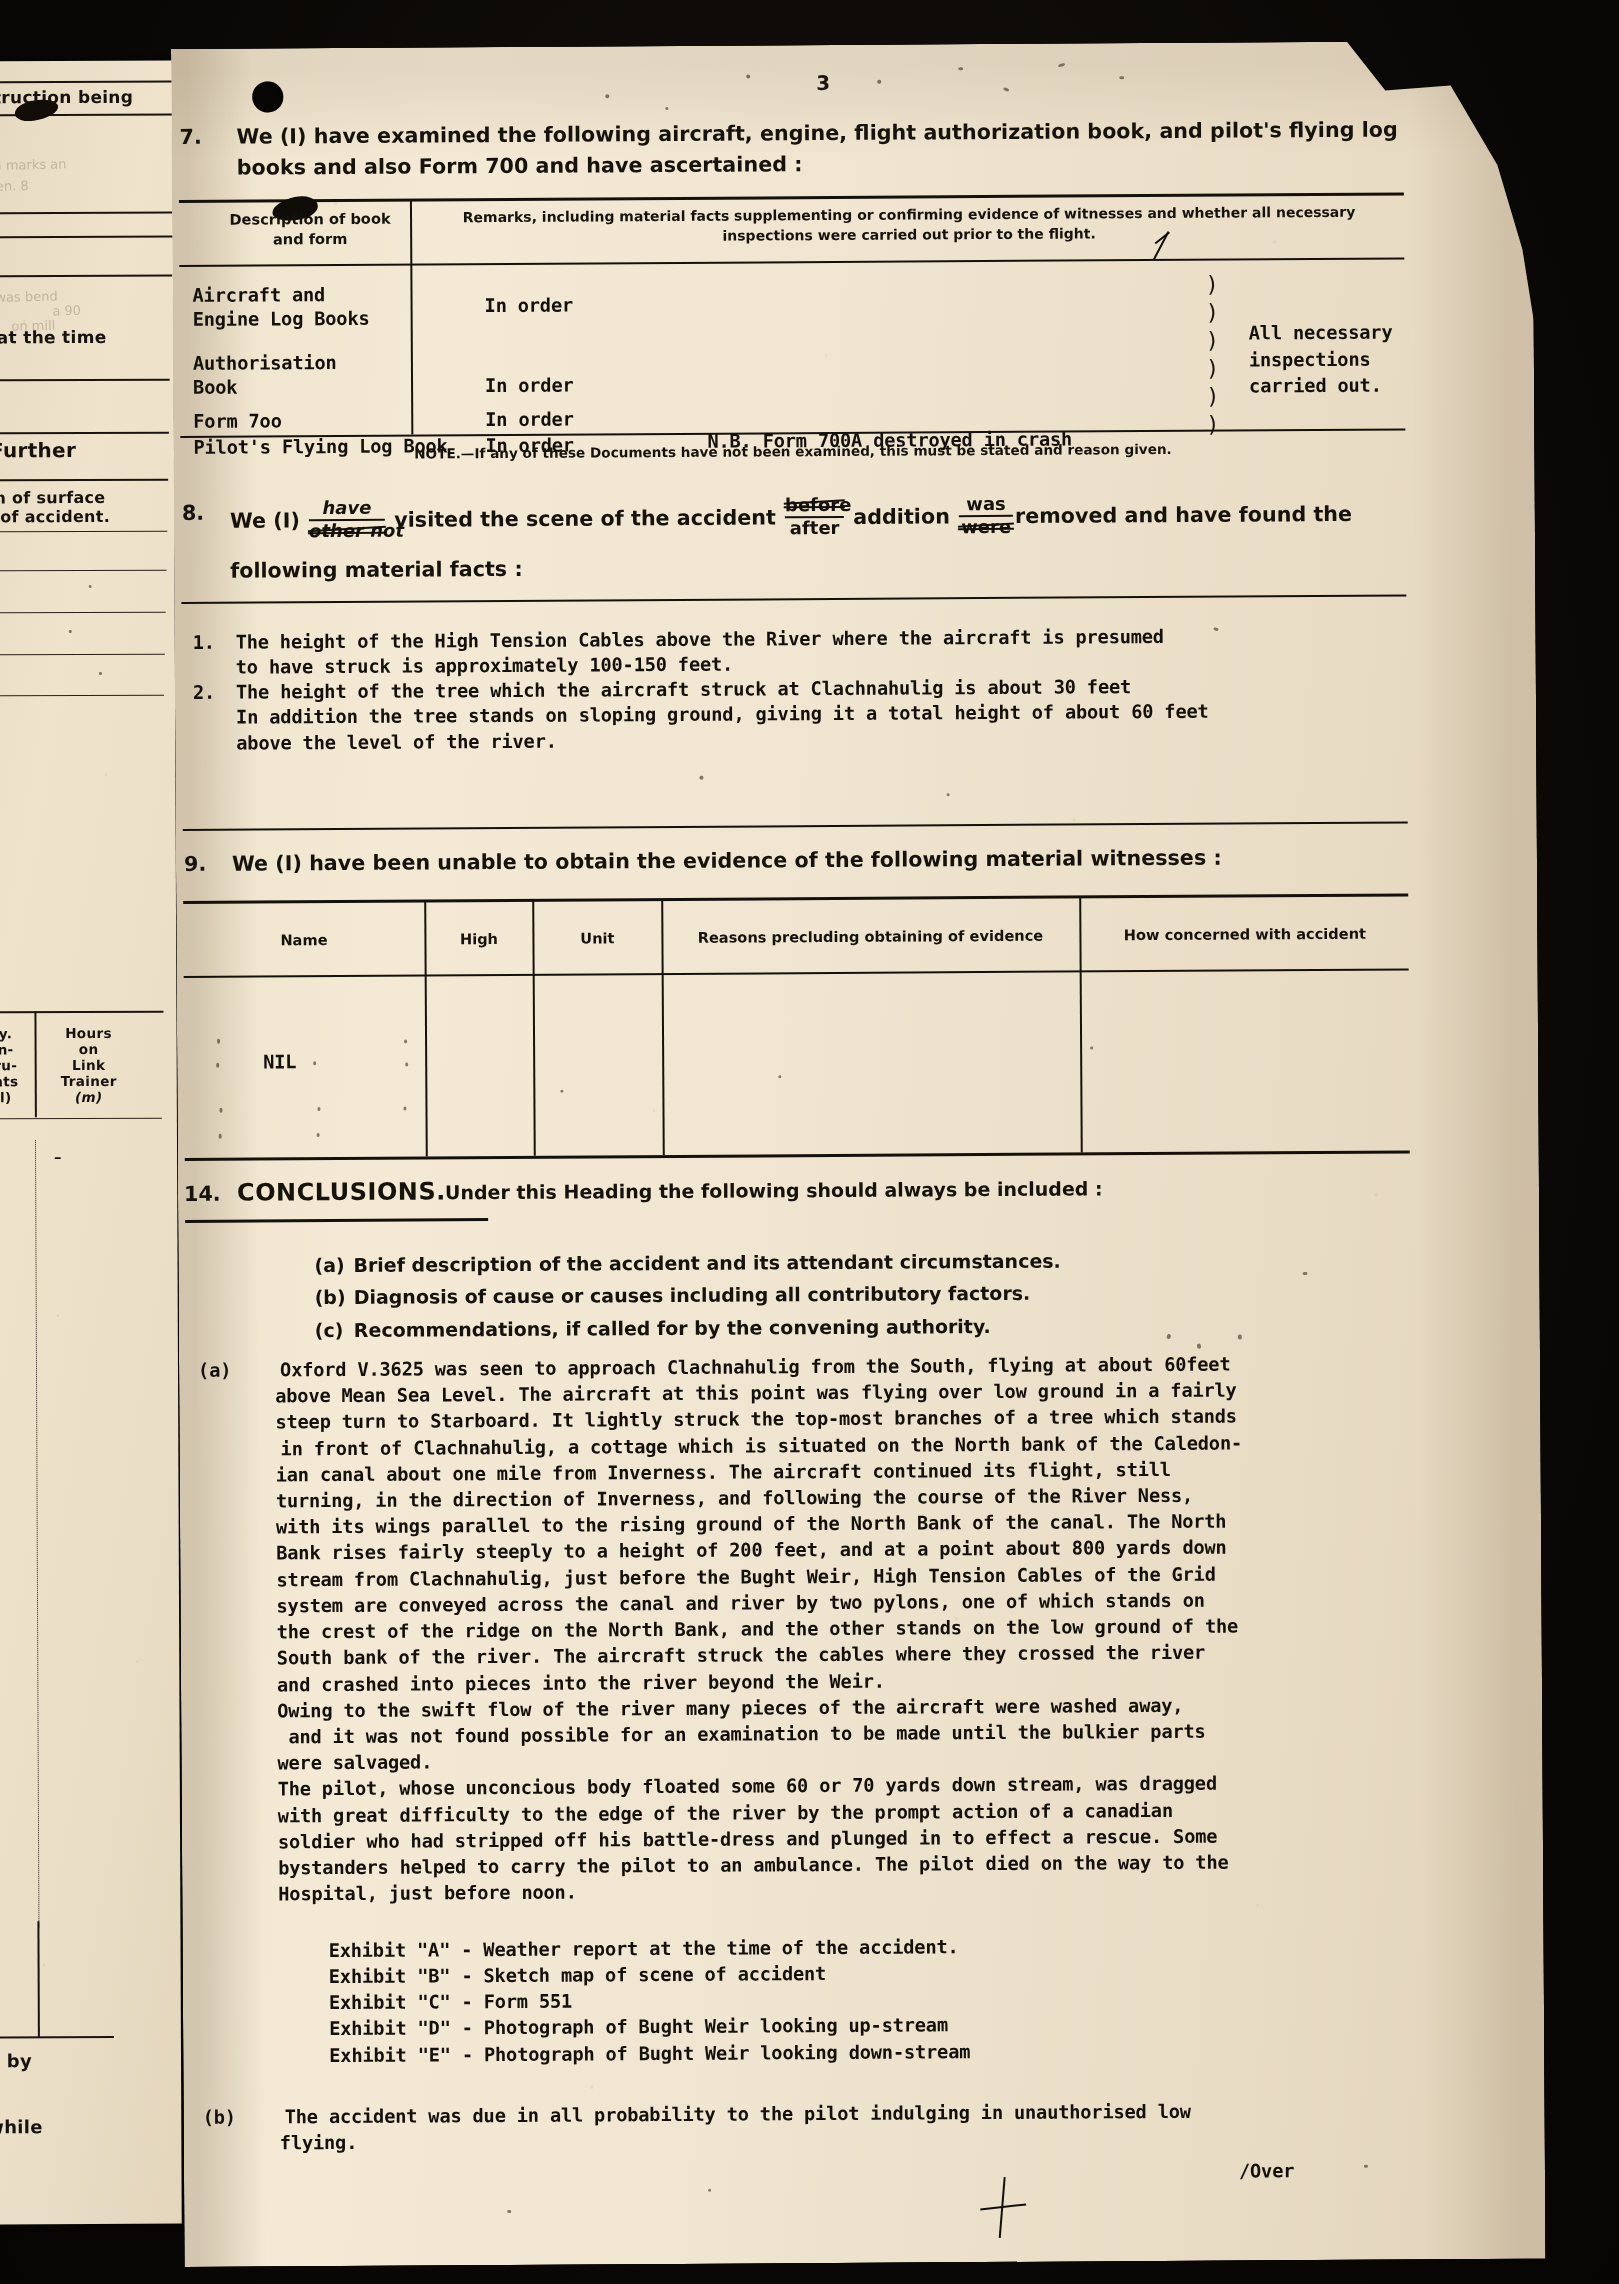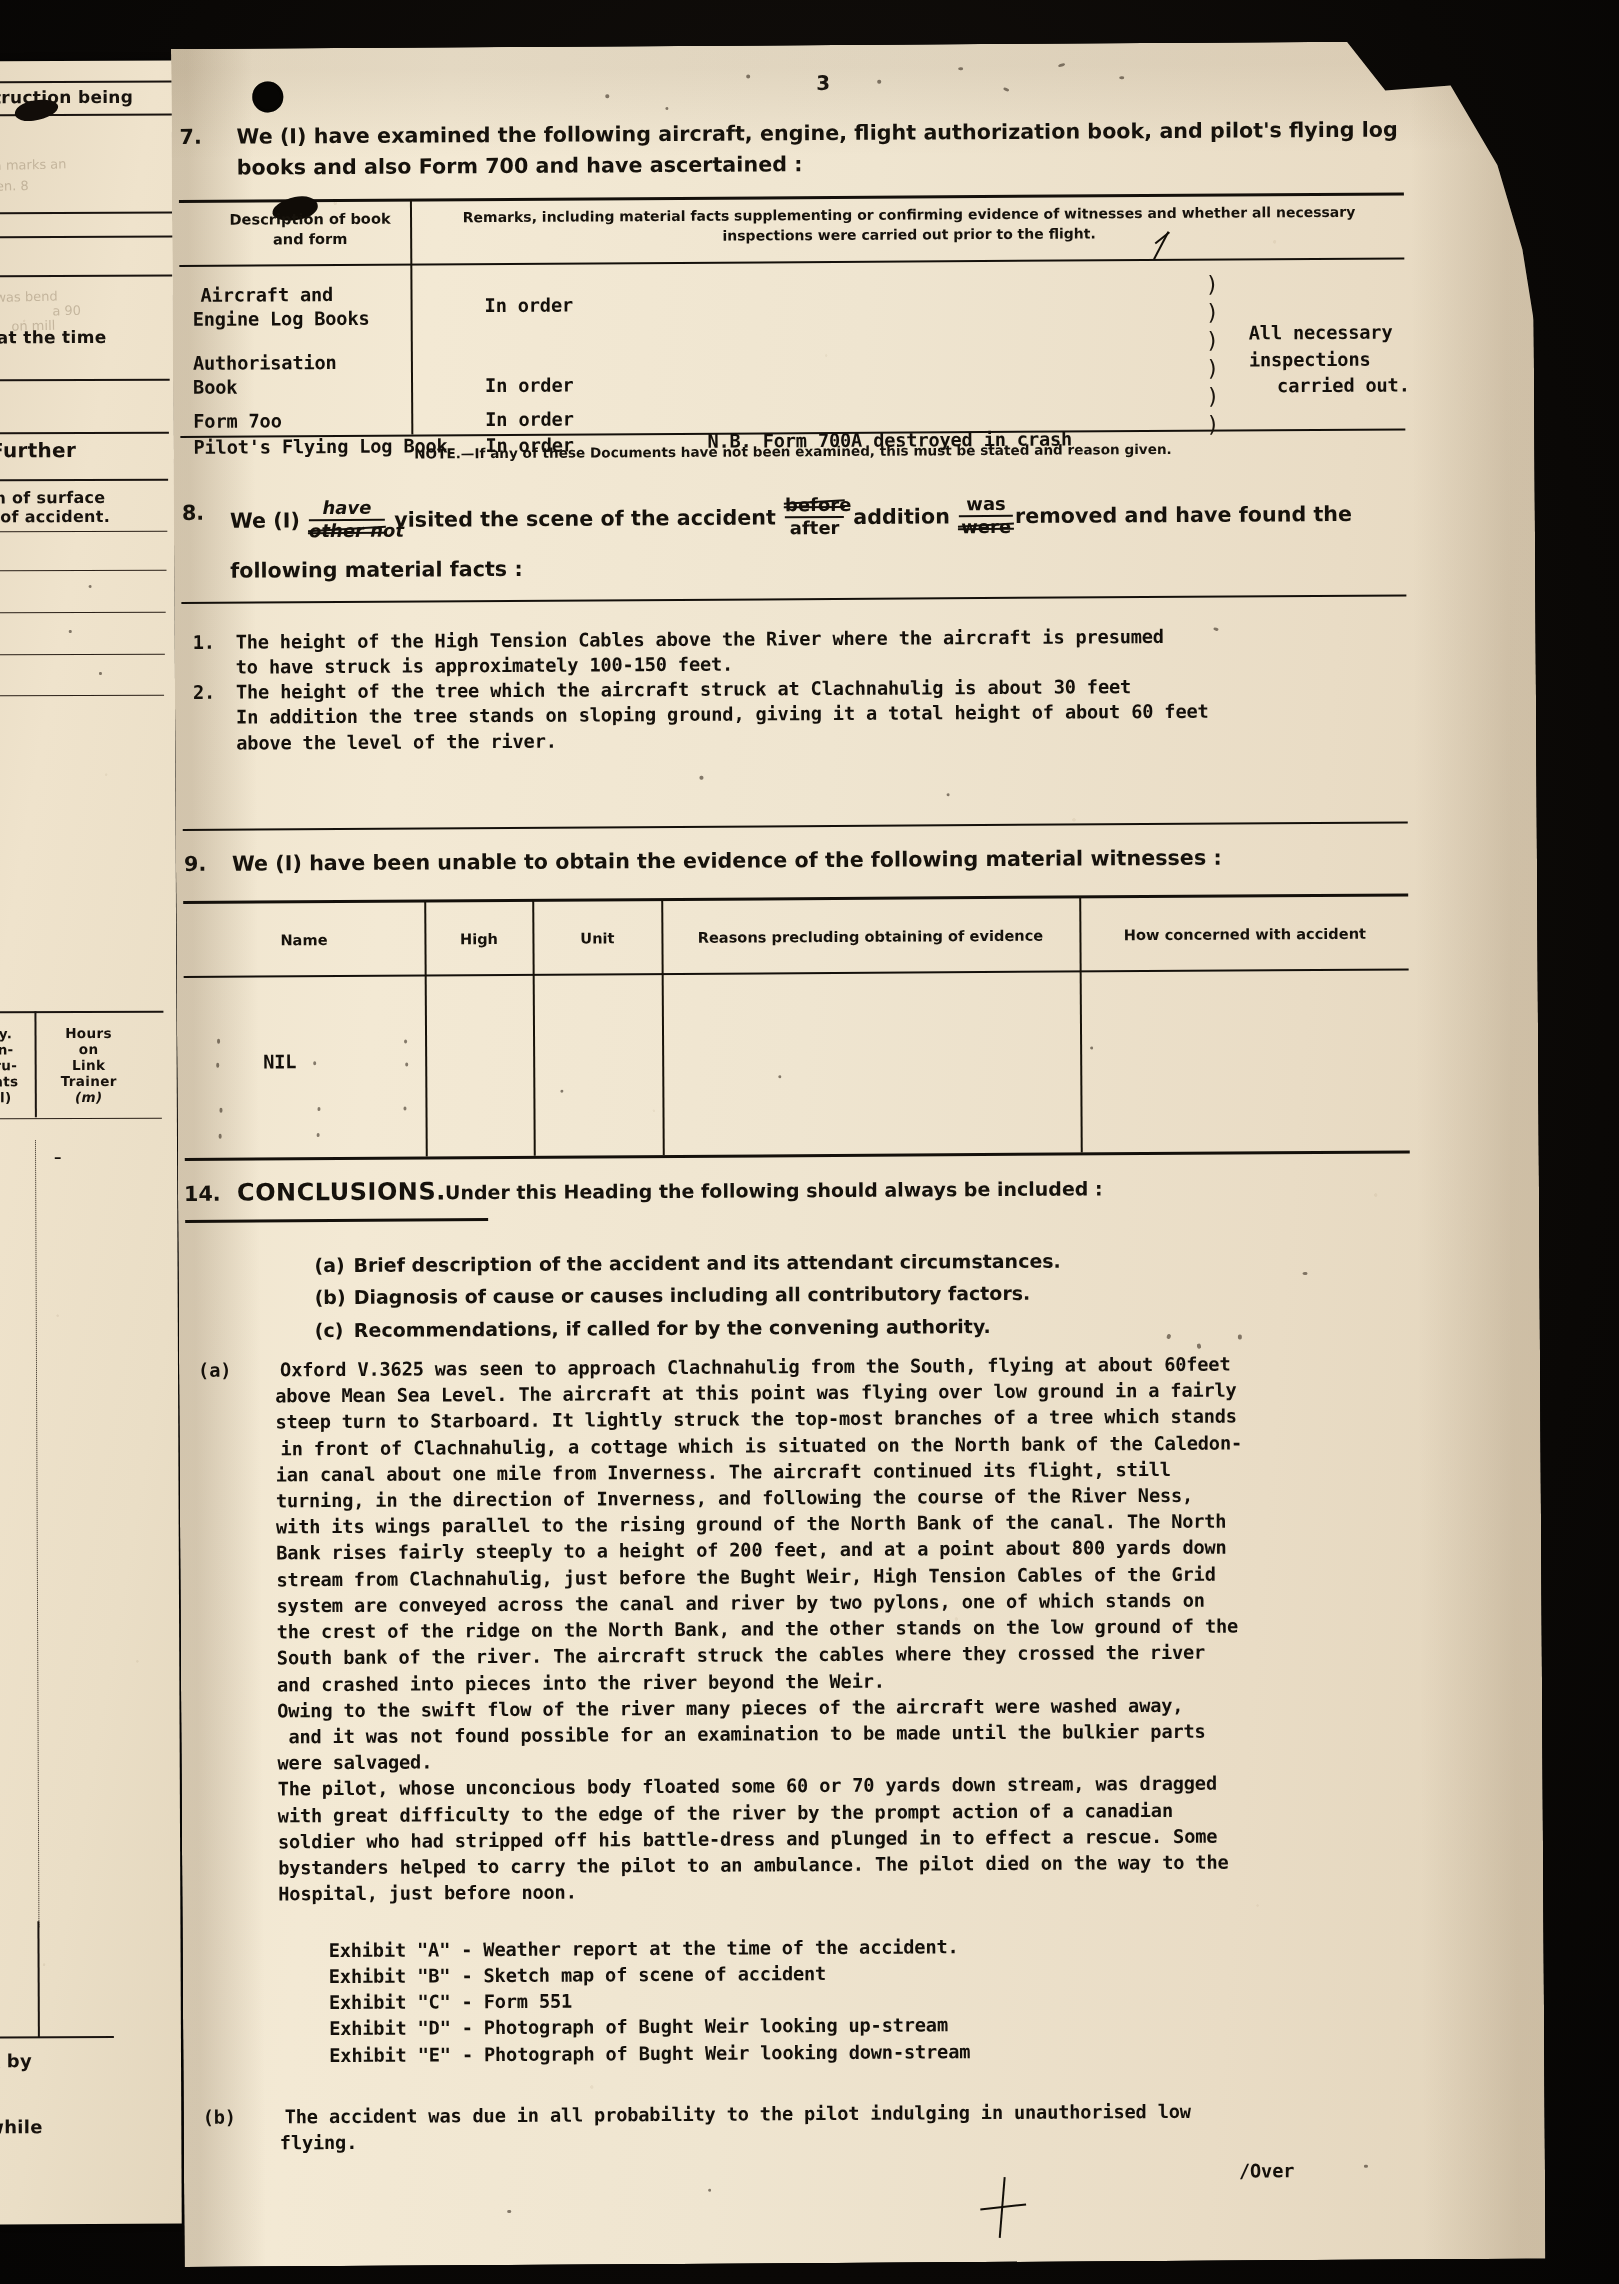--- a/index.html
+++ b/index.html
@@ -345,40 +345,40 @@
     <div class="ink-blot" style="left:100px; top:149px; width:46px; height:23px; transform:rotate(-12deg);"></div>
 
     <div class="printed abs" style="left:50px; top:162px; width:176px; text-align:center; font-size:14.6px;">Description of book</div>
     <div class="printed abs" style="left:50px; top:182px; width:176px; text-align:center; font-size:14.6px;">and form</div>
     <div class="printed abs" style="left:248px; top:162px; width:978px; text-align:center; font-size:14px;">Remarks, including material facts supplementing or confirming evidence of witnesses and whether all necessary</div>
     <div class="printed abs" style="left:248px; top:182px; width:978px; text-align:center; font-size:14px;">inspections were carried out prior to the flight.</div>
 
     <div class="pen-mark" style="left:988px; top:187px; width:2px; height:31px; transform:rotate(28deg);"></div>
     <div class="pen-mark" style="left:981px; top:194px; width:18px; height:1.5px; transform:rotate(-38deg);"></div>
 
-    <div class="typed abs" style="left:28px;  top:236px; font-size:18.7px;">Aircraft and</div>
+    <div class="typed abs" style="left:20px;  top:236px; font-size:18.7px;">Aircraft and</div>
     <div class="typed abs" style="left:20px;  top:260px; font-size:18.7px;">Engine Log Books</div>
     <div class="typed abs" style="left:312px; top:248px; font-size:18.7px;">In order</div>
 
     <div class="typed abs" style="left:20px;  top:304px; font-size:18.7px;">Authorisation</div>
     <div class="typed abs" style="left:20px;  top:328px; font-size:18.7px;">Book</div>
     <div class="typed abs" style="left:312px; top:328px; font-size:18.7px;">In order</div>
 
     <div class="typed abs" style="left:20px;  top:362px; font-size:18.7px;">Form 7oo</div>
     <div class="typed abs" style="left:312px; top:362px; font-size:18.7px;">In order</div>
 
     <div class="typed abs" style="left:20px;  top:388px; font-size:18.7px;">Pilot's Flying Log Book</div>
     <div class="typed abs" style="left:312px; top:388px; font-size:18.7px;">In order</div>
     <div class="typed abs" style="left:534px; top:385px; font-size:18.7px;">N.B. Form 700A destroyed in crash</div>
 
     <div class="brace abs" style="left:1035px; top:228px; font-size:22px; line-height:28px;">)<br>)<br>)<br>)<br>)<br>)</div>
 
     <div class="typed abs" style="left:1076px; top:280px; font-size:18.7px;">All necessary</div>
     <div class="typed abs" style="left:1076px; top:307px; font-size:18.7px;">inspections</div>
-    <div class="typed abs" style="left:1104px; top:333px; font-size:18.7px;">carried out.</div>
+    <div class="typed abs" style="left:1076px; top:333px; font-size:18.7px;">carried out.</div>
 
     <div class="printed abs" style="left:7px; top:398px; width:1225px; text-align:center; font-size:13.6px;">NOTE.—If any of these Documents have not been examined, this must be stated and reason given.</div>
 
     <div class="clause-num printed abs" style="left:8px; top:452px; font-size:20.7px;">8.</div>
 
     <div class="printed abs" style="left:56px; top:452px; font-size:20.7px; white-space:nowrap;">
       <span>We (I)</span>
       <span class="frac" style="width:76px; font-size:18px;font-style:italic;">
         <span class="num">have</span>
         <span class="bar"></span>

